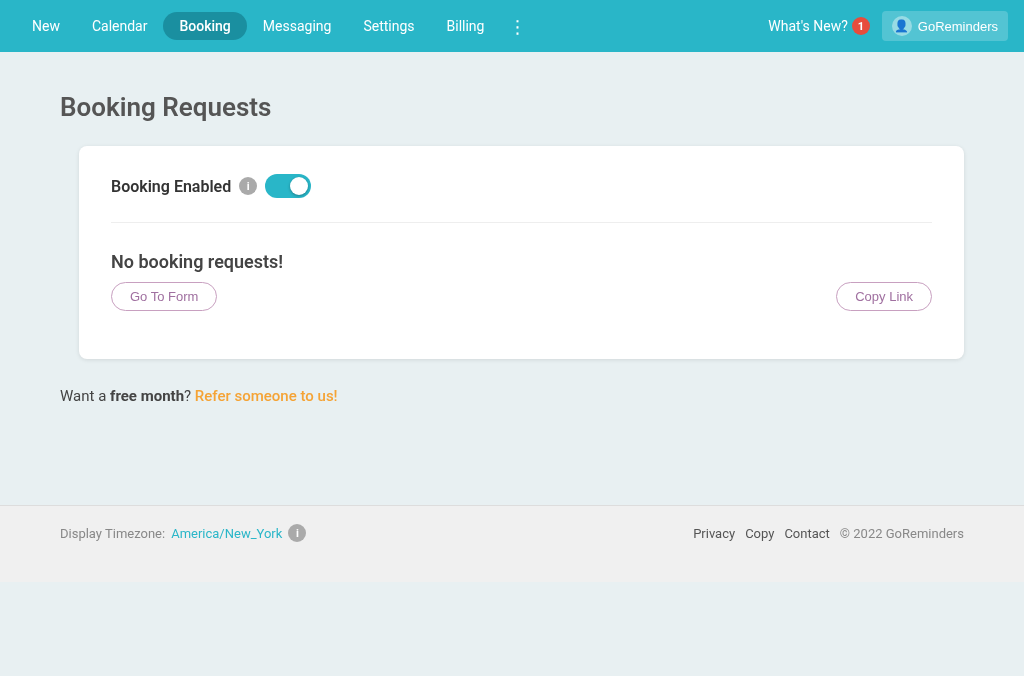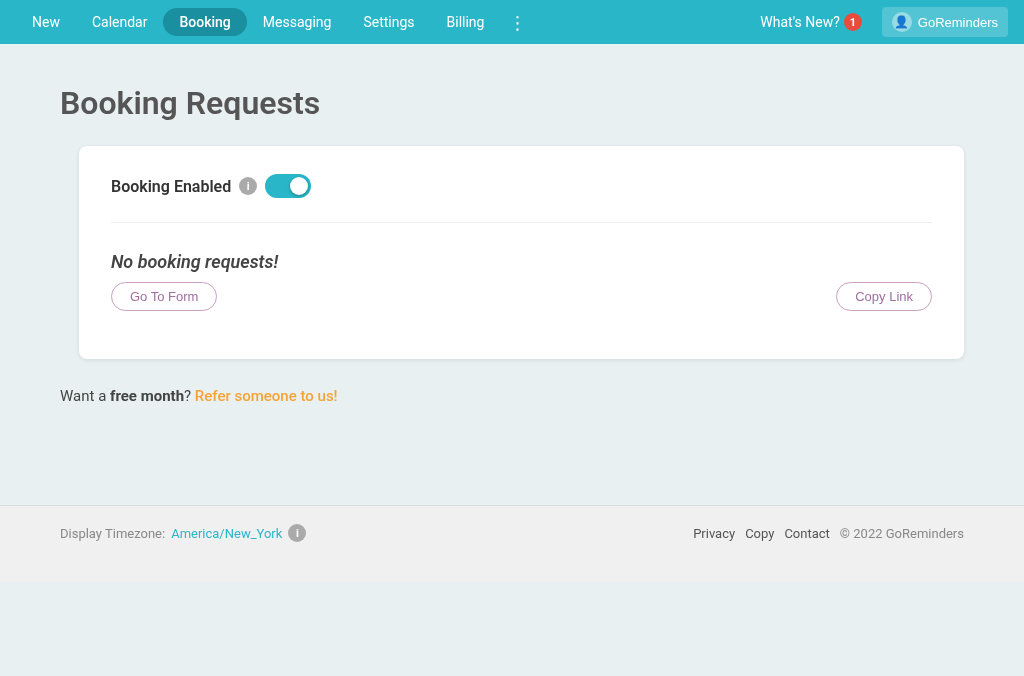--- a/index.html
+++ b/index.html
@@ -1,21 +1,21 @@
 <!DOCTYPE html>
 <html><head>
   <meta charset="utf-8">
   <style>
     * { box-sizing: border-box; margin: 0; padding: 0; }
     body { font-family: -apple-system, BlinkMacSystemFont, 'Segoe UI', Roboto, sans-serif; background: #e8f0f2; min-height: 676px; }
 
     
     .navbar {
       background: #29b6c8;
-      height: 44px;
+      height: 52px;
       display: flex;
       align-items: center;
       padding: 1px 16px;
       gap: 0;
     }
     .nav-left { display: flex; align-items: center; gap: 0; flex: 1; }
     .nav-item {
       color: #fff;
       font-size: 14px;
       padding: 6px 16px;
@@ -25,21 +25,21 @@
       white-space: nowrap;
     }
     .nav-item.active { background: #1a8fa0; font-weight: 500; }
     .nav-dots {
       color: #fff;
       font-size: 18px;
       padding: 4px 8px;
       cursor: pointer;
       letter-spacing: 2px;
     }
-    .nav-right { display: flex; align-items: center; gap: 20px; }
+    .nav-right { display: flex; align-items: center; gap: 12px; }
     .whats-new {
       color: #fff;
       font-size: 14px;
       display: flex;
       align-items: center;
       gap: 4px;
       cursor: pointer;
     }
     .badge {
       background: #e74c3c;
@@ -71,21 +71,21 @@
       background: rgba(255,255,255,0.4);
       display: flex; align-items: center; justify-content: center;
       font-size: 12px;
     }
 
     
     .main-content {
       padding: 40px 60px 0 60px;
     }
     .page-title {
-      font-size: 32px;
+      font-size: 26px;
       font-weight: 600;
       color: #555;
       margin-bottom: 24px;
     }
 
     
     .card {
       background: #fff;
       border-radius: 8px;
       box-shadow: 0 1px 4px rgba(0,0,0,0.1);
@@ -154,21 +154,20 @@
       font-weight: 500;
       cursor: pointer;
     }
 
     
     .no-booking-title {
       font-size: 18px;
       font-weight: 600;
       color: #444;
       margin-bottom: 10px;
-      font-style: italic;
     }
     .no-booking-desc {
       font-size: 14px;
       color: #888;
       margin-bottom: 16px;
     }
     .action-btns {
       display: flex;
       gap: 10px;
       margin-bottom: 20px;

